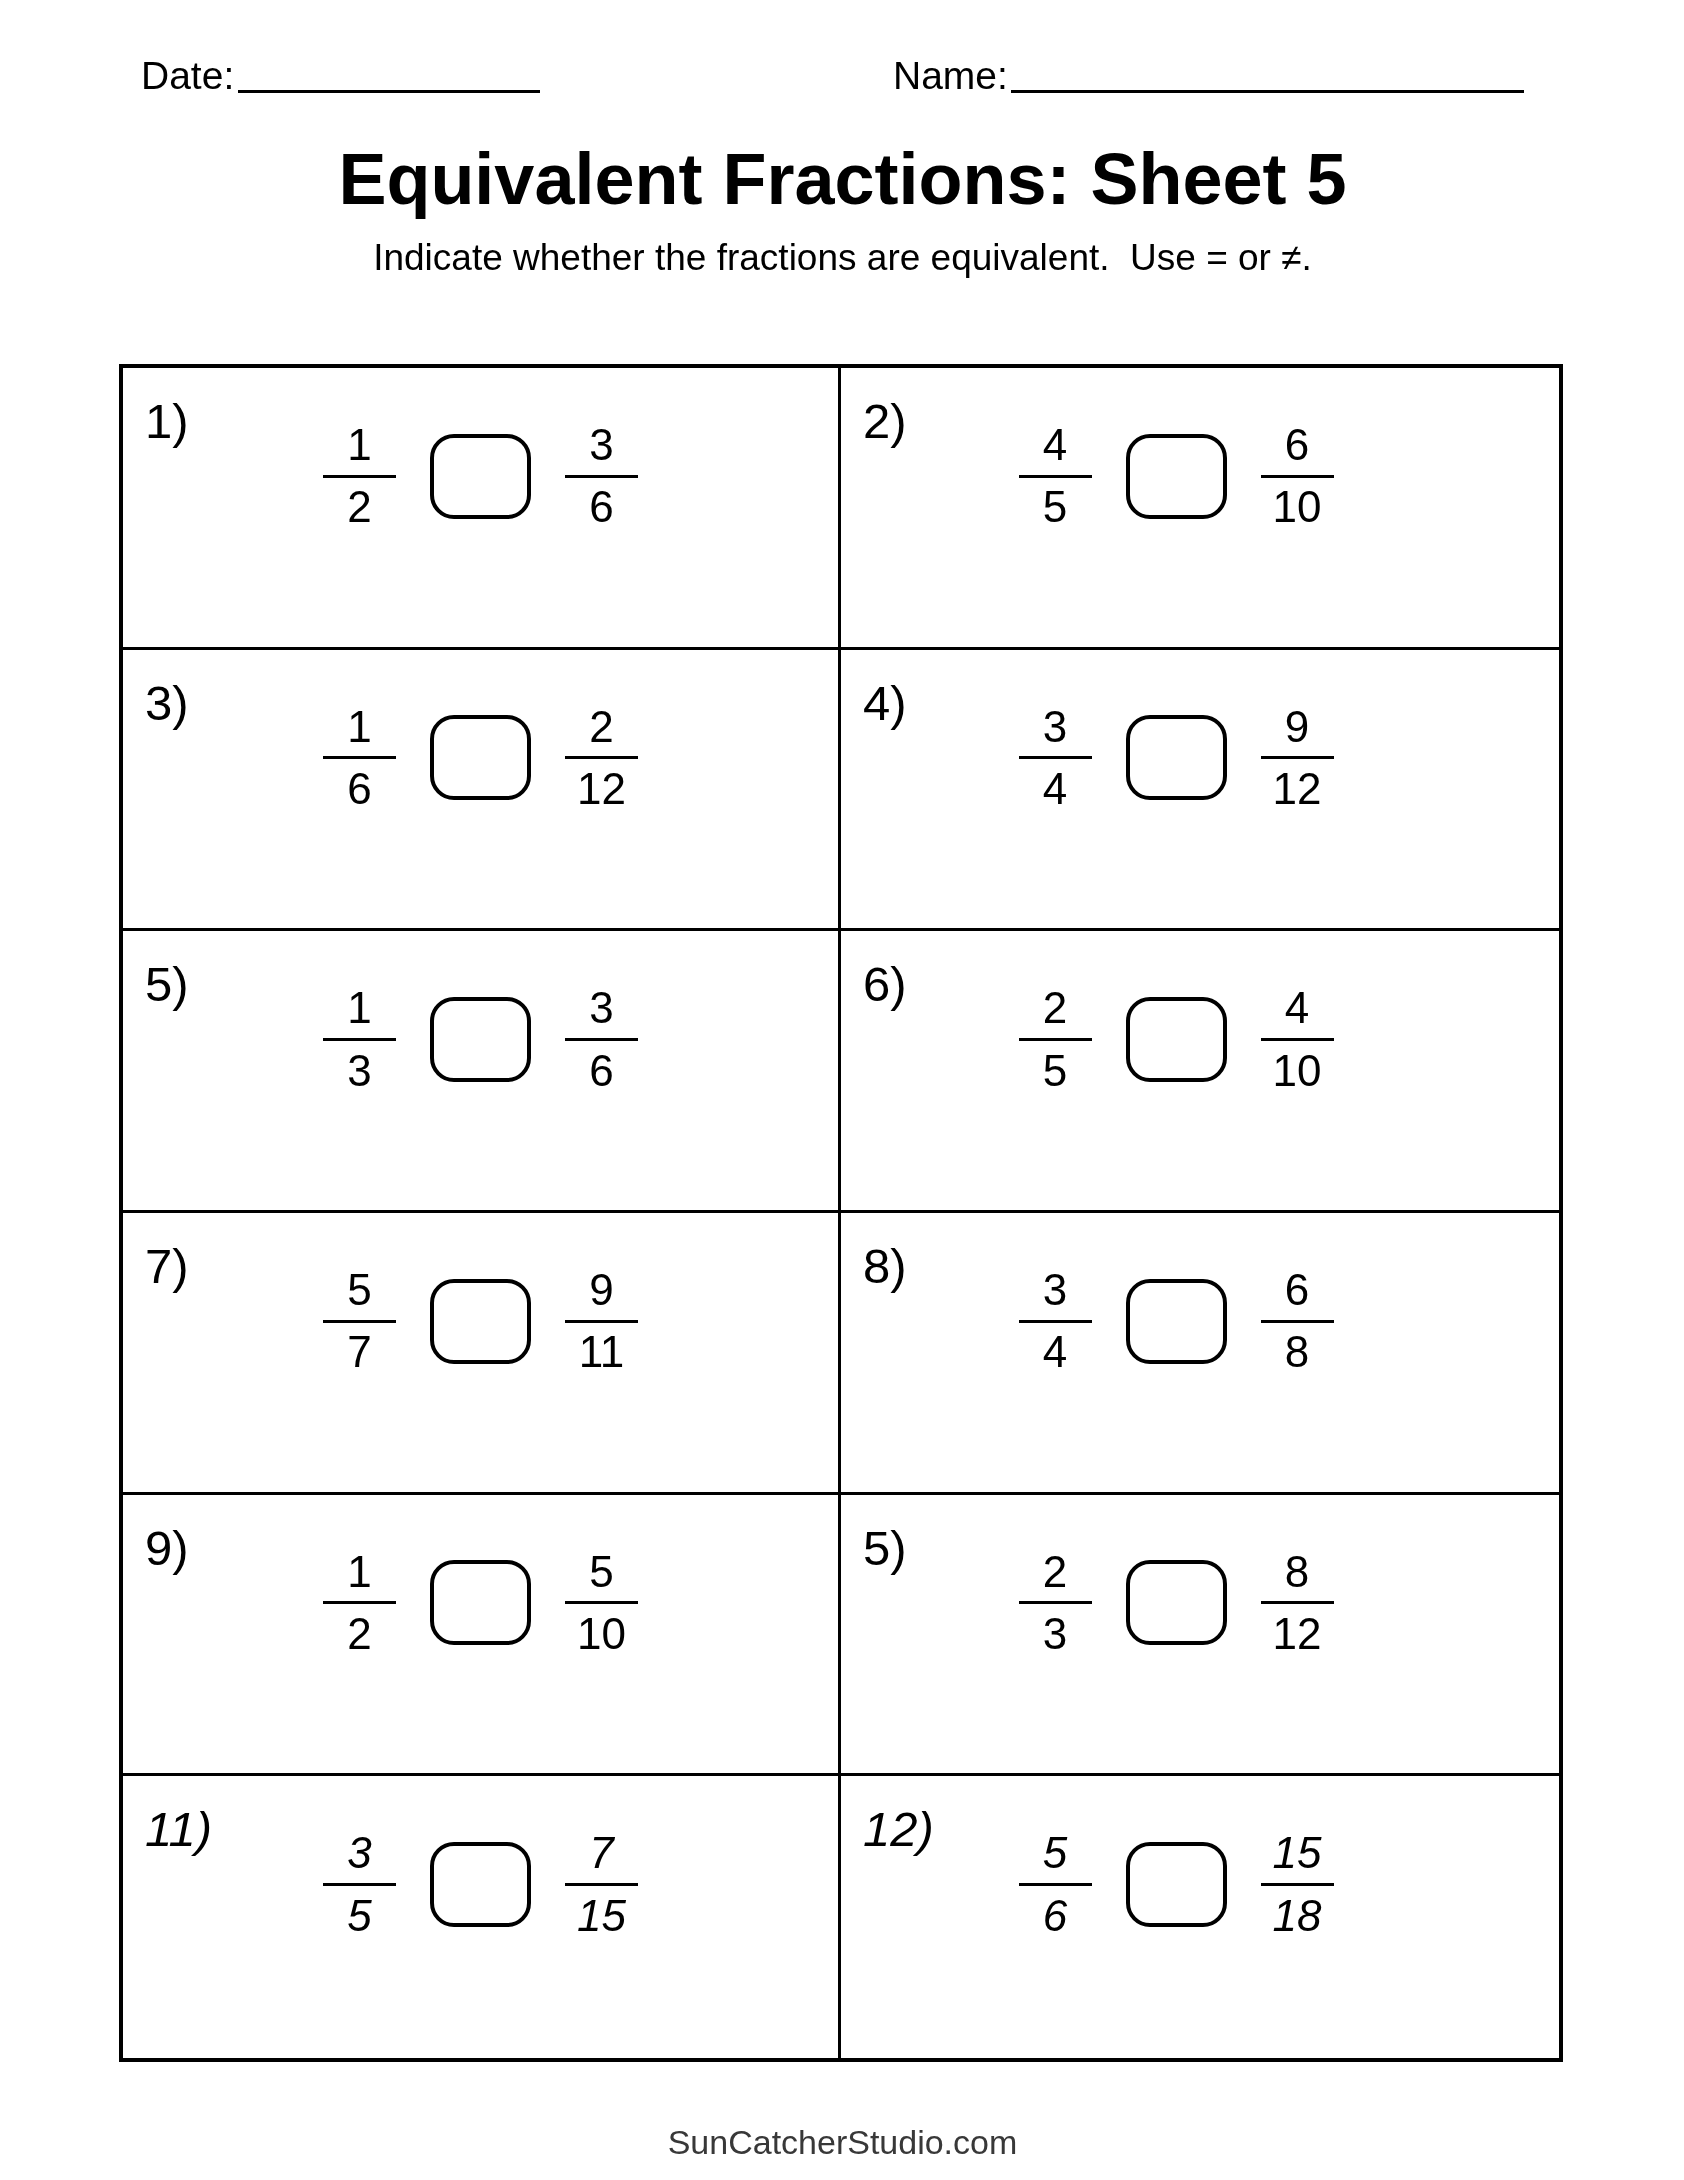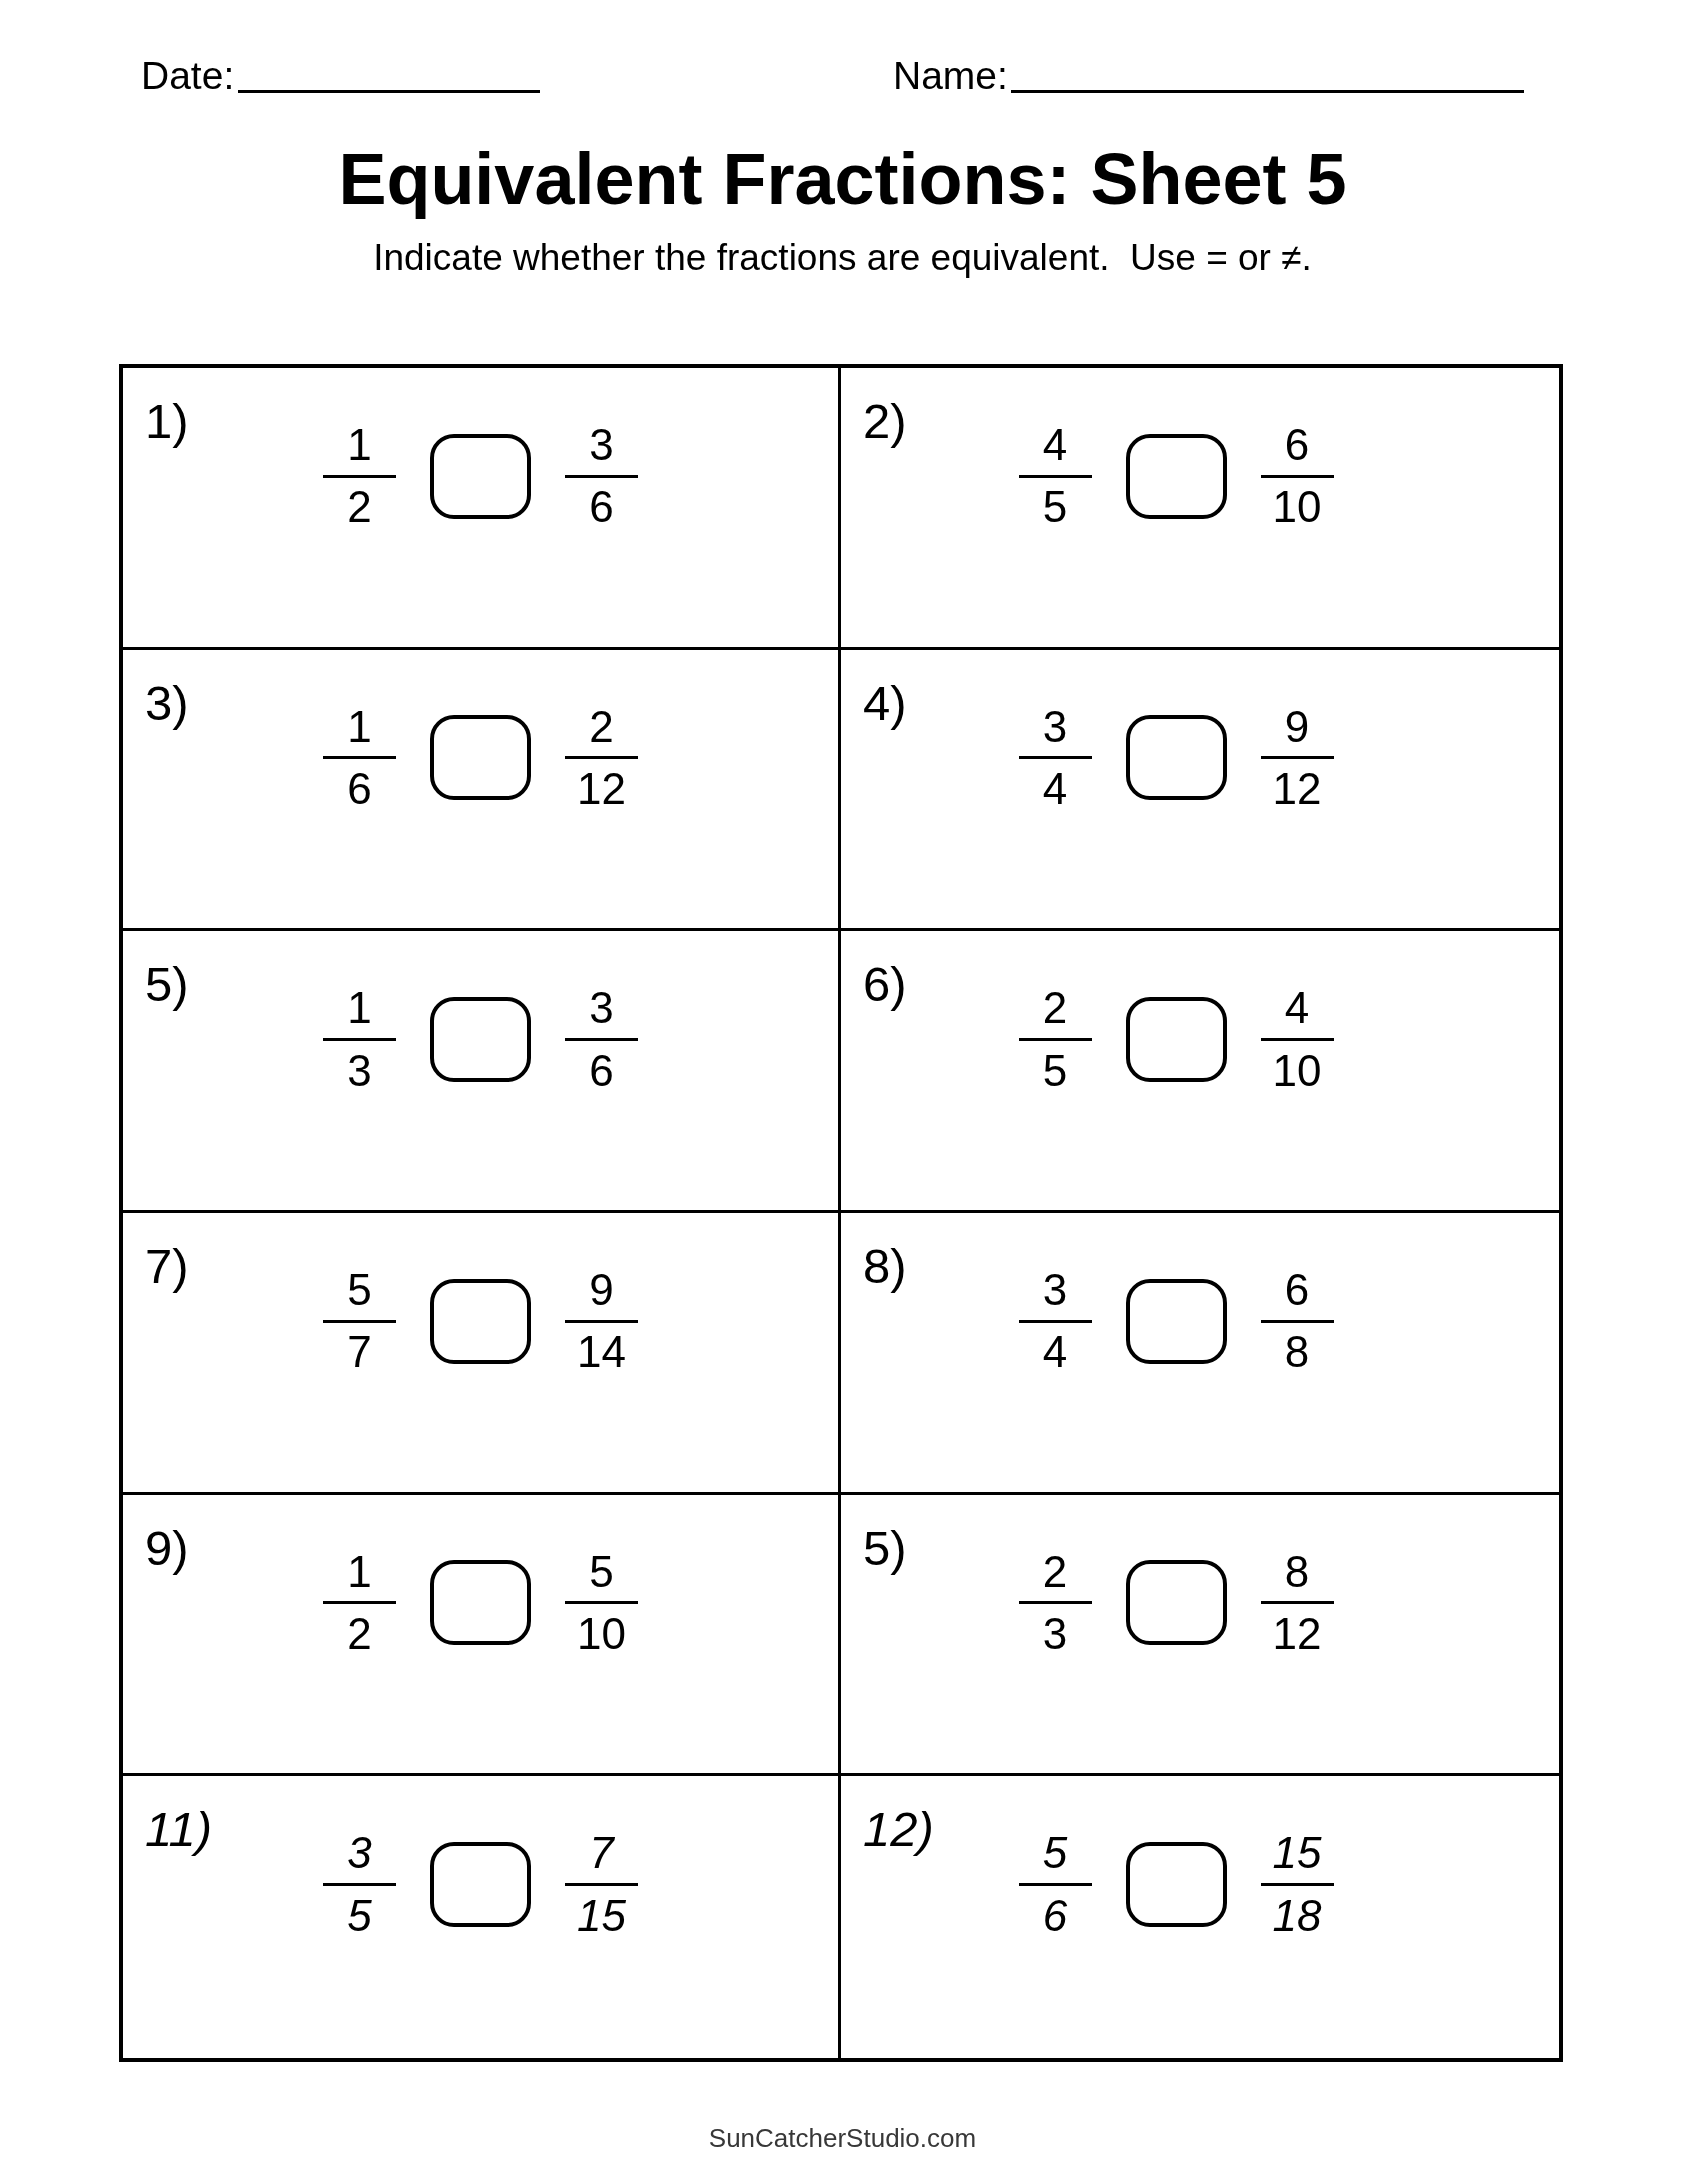--- a/index.html
+++ b/index.html
@@ -118,21 +118,21 @@
     flex: 0 0 auto;
   }
 
   
   .footer {
     position: absolute;
     top: 2123px;
     left: 0;
     width: 100%;
     text-align: center;
-    font-size: 26px;
+    font-size: 34px;
     color: #383838;
   }
 </style>
 </head>
 <body>
 
 <div class="hfield date">
   <span>Date:</span>
   <span class="wline date-line"></span>
 </div>
@@ -239,21 +239,21 @@
   <div class="cell">
     <span class="plabel">7)</span>
     <div class="prow">
       <div class="frac">
         <div class="num">5</div>
         <div class="den">7</div>
       </div>
       <div class="abox"></div>
       <div class="frac">
         <div class="num">9</div>
-        <div class="den">14</div>
+        <div class="den">11</div>
       </div>
     </div>
   </div>
 
   <div class="cell">
     <span class="plabel">8)</span>
     <div class="prow">
       <div class="frac">
         <div class="num">3</div>
         <div class="den">4</div>

